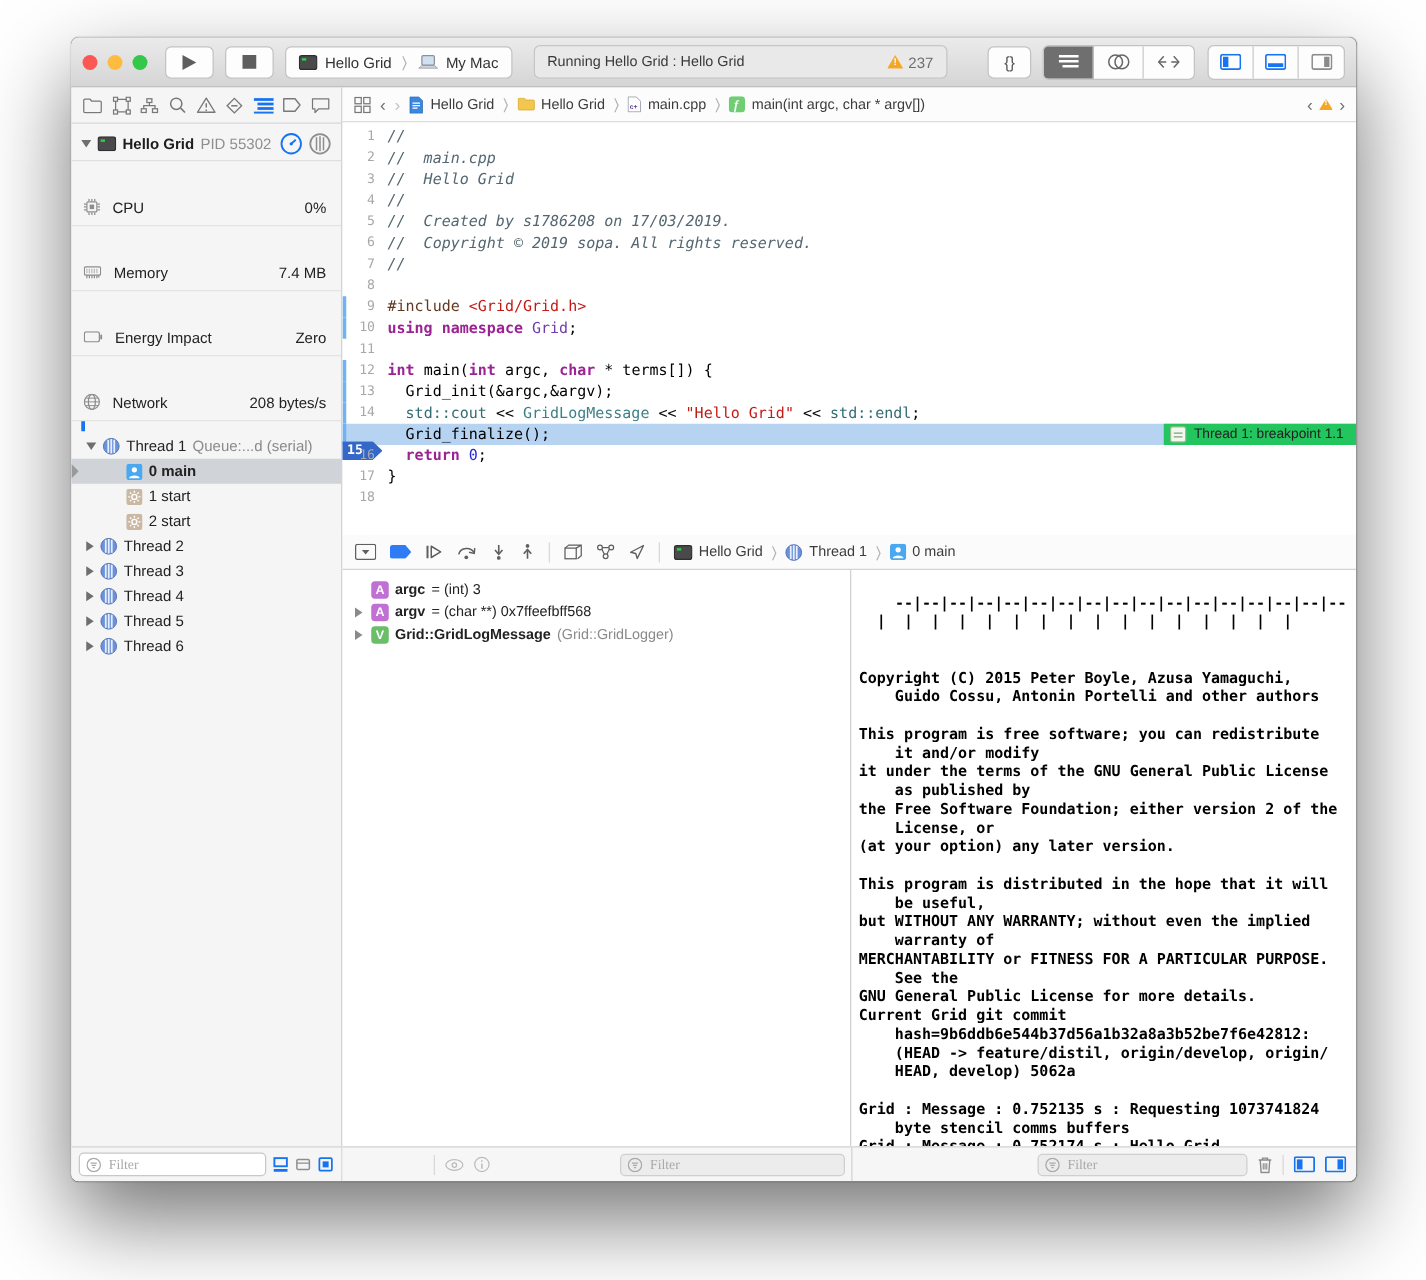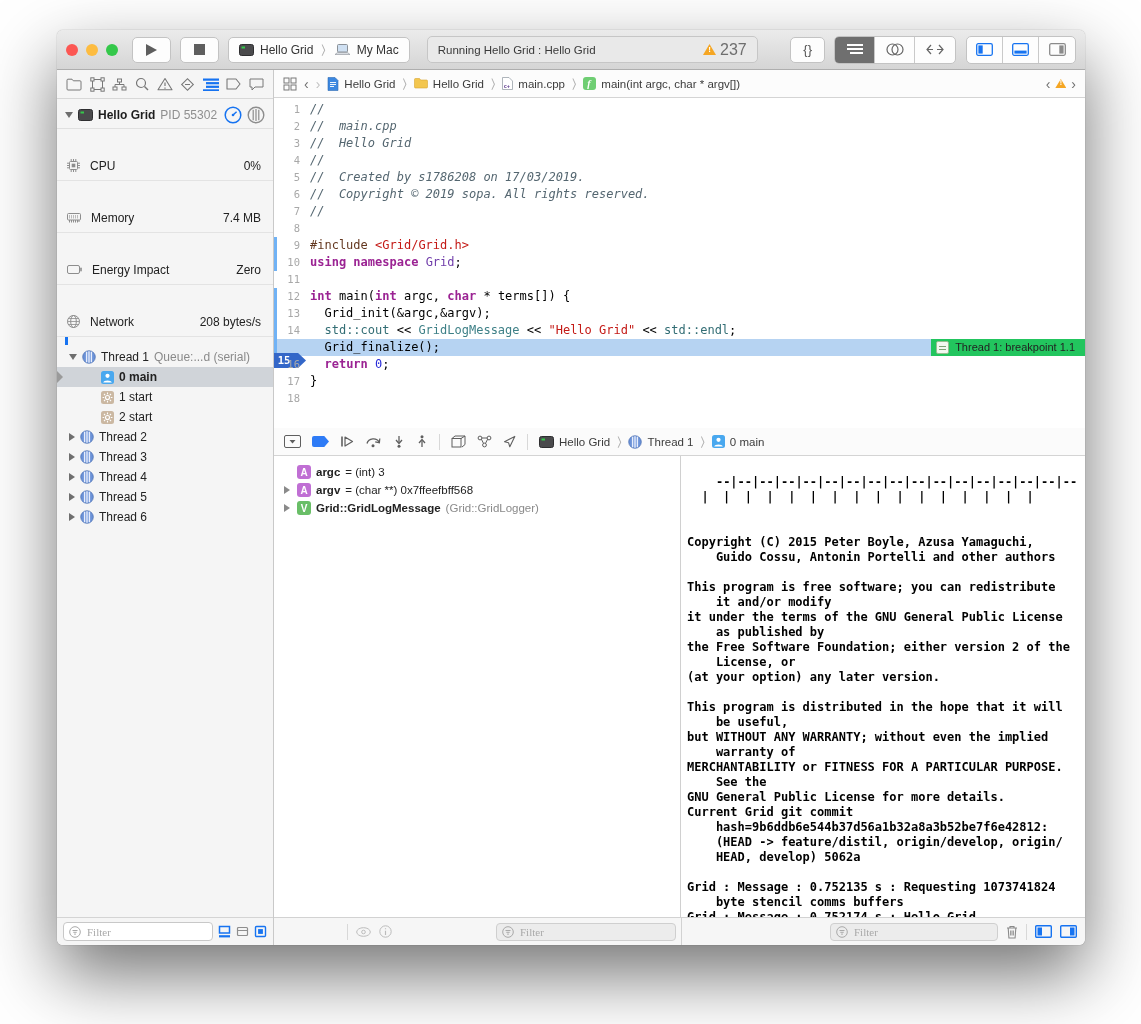--- a/index.html
+++ b/index.html
@@ -20,21 +20,21 @@
   .scheme{gap:6px;padding:0 10px;}
   .crumb-sep{color:#b0b0b0;font-size:13px;padding:0 2px;}
   .status{width:331px;height:27px;margin-left:8px;border:1px solid #c6c6c6;border-radius:5px;
     background:#e9e9e9;display:flex;align-items:center;padding:0 10px;box-sizing:border-box;
     font-size:11.5px;color:#3a3a3a;}
   .status .spacer{flex:1;}
   .warn-tri{width:13px;height:11px;background:#F5A623;clip-path:polygon(50% 0,100% 100%,0 100%);
     position:relative;display:inline-block;margin-right:4px;}
   .warn-tri:after{content:"!";position:absolute;left:0;right:0;top:1px;text-align:center;
     font-size:8px;font-weight:bold;color:#fff;}
-  .warn-count{font-size:16px;color:#6e6e6e;}
+  .warn-count{font-size:12px;color:#6e6e6e;}
   .tb-right{margin-left:auto;display:flex;align-items:center;}
   .segctl{display:flex;border:1px solid #c3c3c3;border-radius:5px;overflow:hidden;background:#fdfdfd;margin-right:10px;}
   .segctl .seg{width:40px;height:26px;display:flex;align-items:center;justify-content:center;border-right:1px solid #c9c9c9;box-sizing:border-box;}
   .segctl .seg:last-child{border-right:none;}
   .segctl .seg.sel{background:#6f6f6f;}
   .ic{display:inline-flex;align-items:center;justify-content:center;line-height:0;}
   
   .navigator{position:absolute;left:0;top:40px;width:217px;bottom:0;background:#f5f5f5;
     border-right:1px solid #c9c9c9;box-sizing:border-box;}
   .navtabs{height:28px;border-bottom:1px solid #d8d8d8;display:flex;align-items:center;

